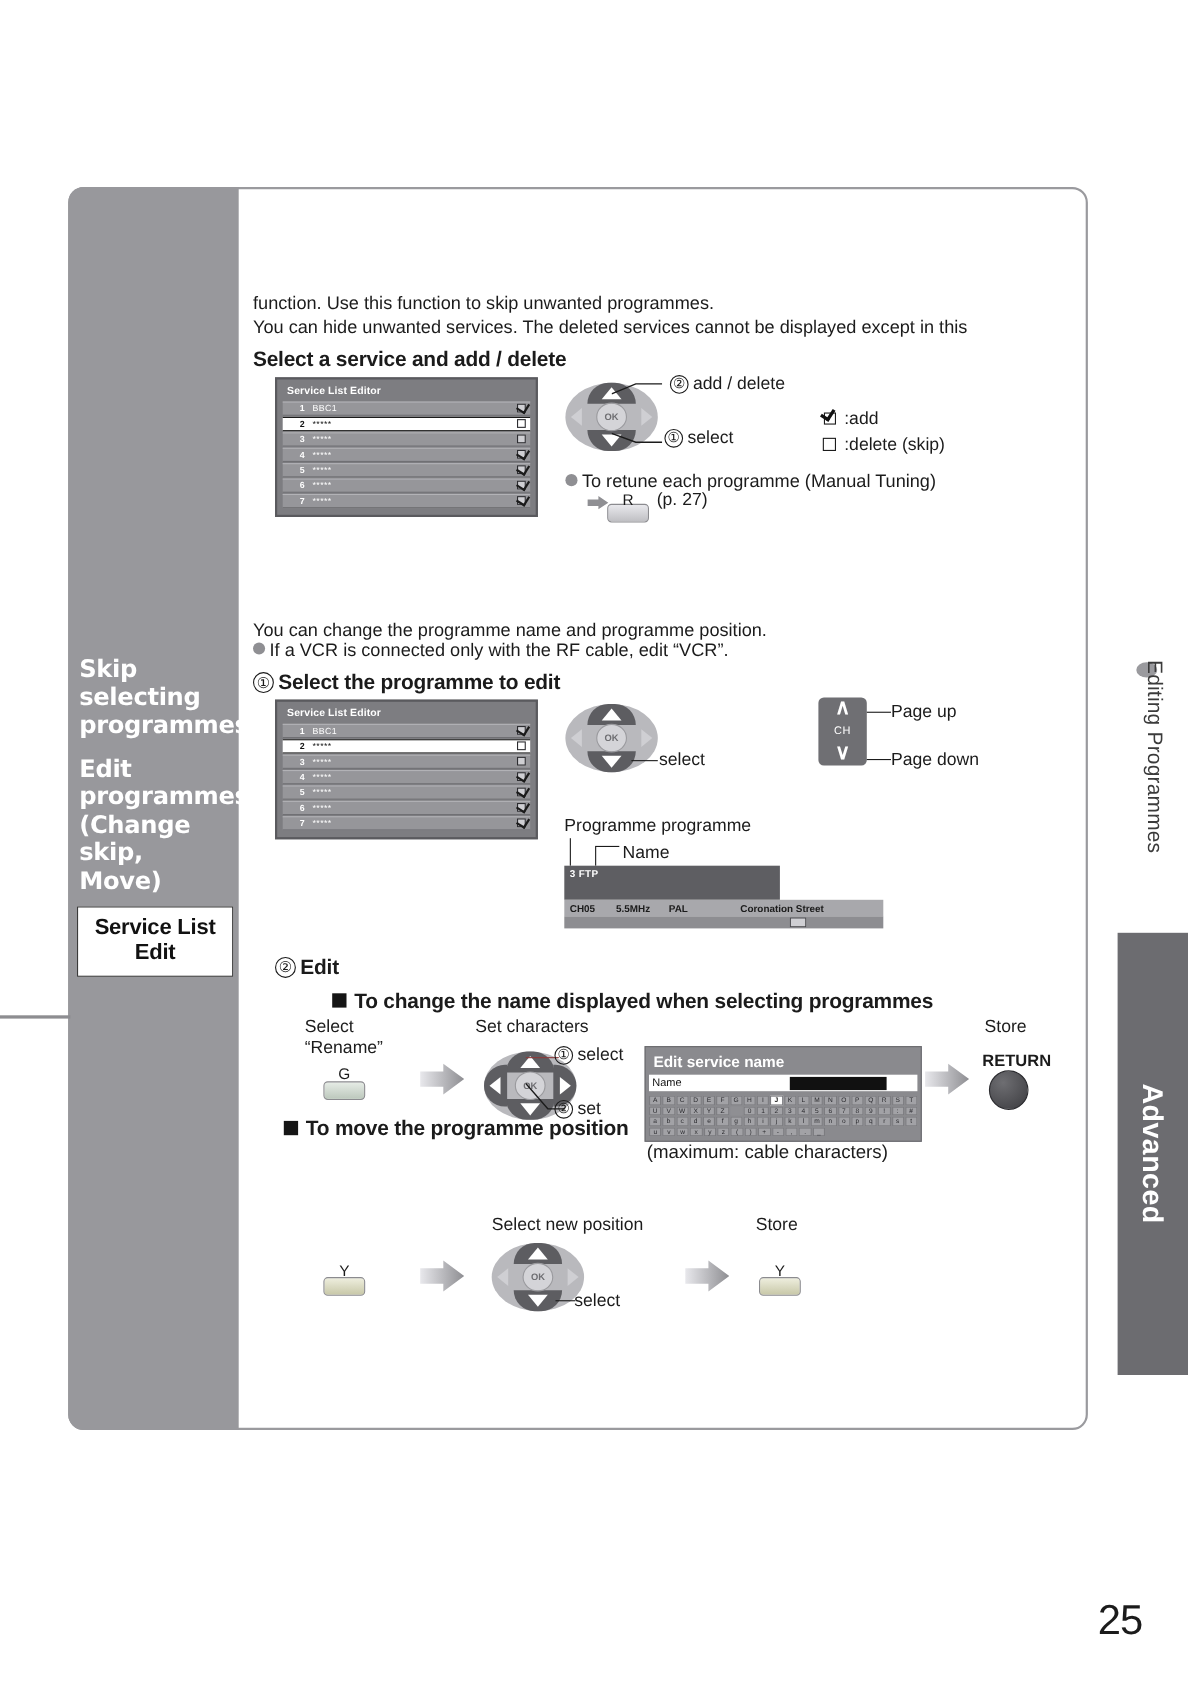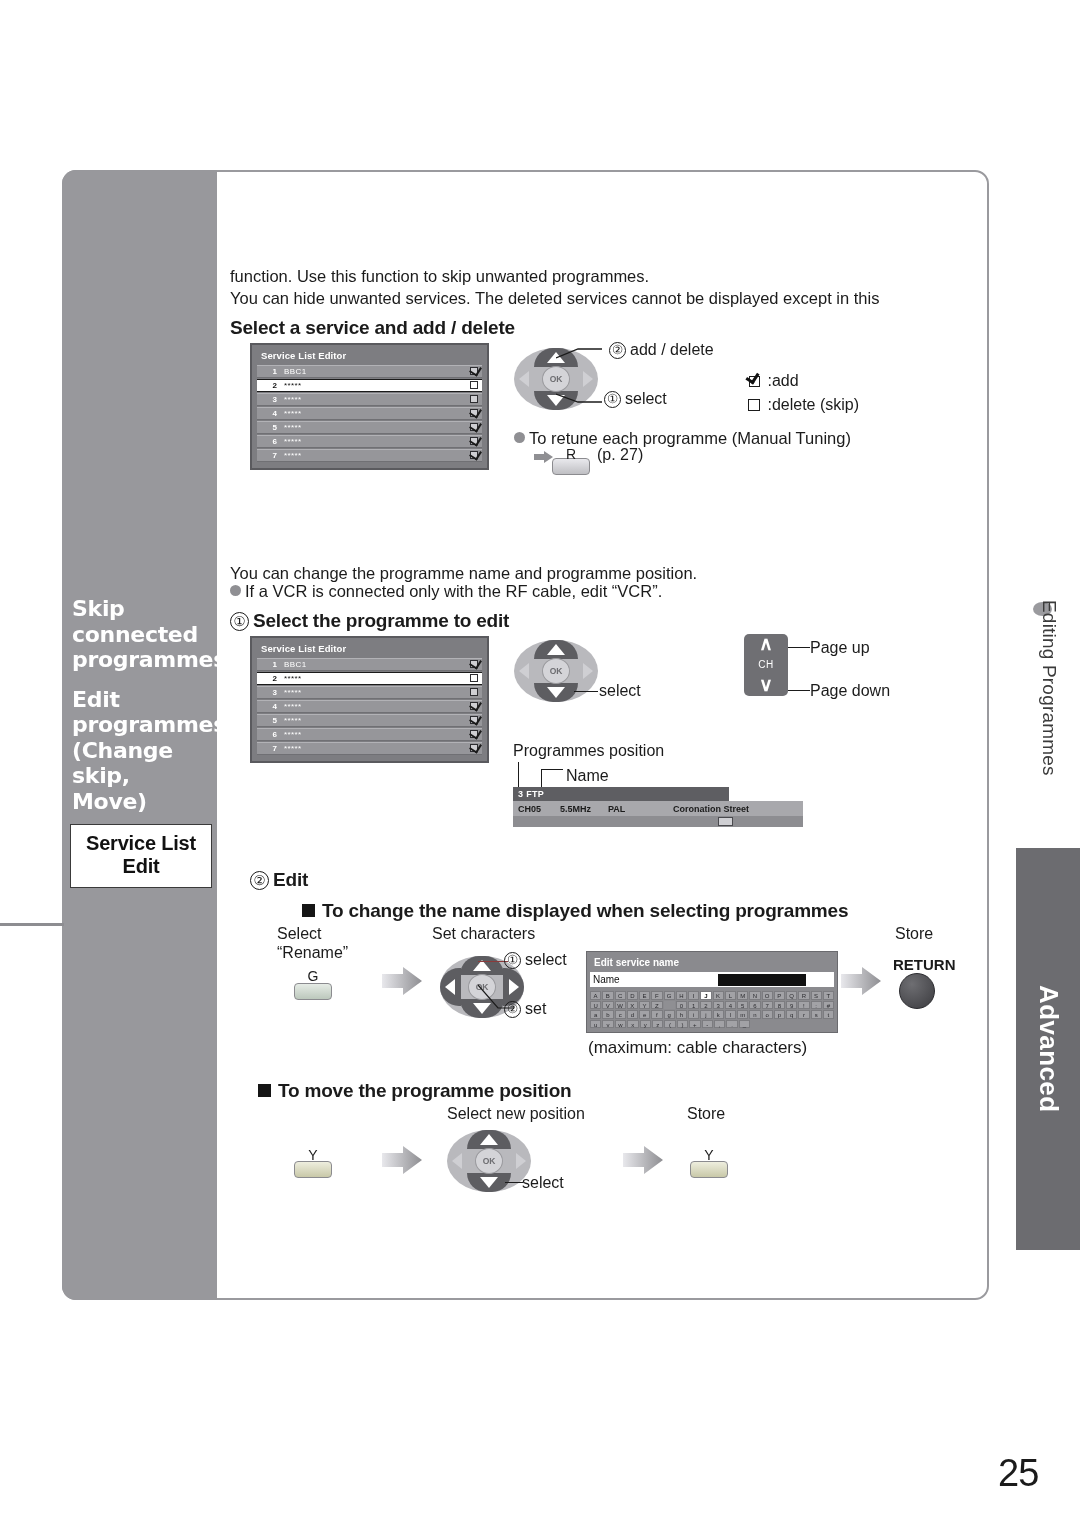--- a/index.html
+++ b/index.html
@@ -157,40 +157,40 @@
   
   .barrow{ position:absolute; width:42px; height:30px; }
 
   
   .ln{ position:absolute; background:#1b1b1b; }
 
   
   #banner{ position:absolute; left:513px; top:787px; width:290px; }
   #banner .b1{
     background:#5e5e62; color:#fff; font-size:9px; font-weight:700;
-    padding:2px 0 2px 5px; letter-spacing:0.3px; width:216px;
+    padding:2px 0 19px 5px; letter-spacing:0.3px; width:196px;
   }
   #banner .b2{
     background:#a8a8ac; color:#1b1b1b; font-size:9px; font-weight:700;
     padding:3px 0 3px 5px; position:relative; height:15px;
   }
   #banner .b2 .c1{ position:absolute; left:5px; }
   #banner .b2 .c2{ position:absolute; left:47px; }
   #banner .b2 .c3{ position:absolute; left:95px; }
   #banner .b2 .c4{ position:absolute; left:160px; }
   #banner .b3{ background:#8d8d91; height:11px; position:relative;}
   #banner .b3 .ic{
     position:absolute; left:205px; top:1px; width:15px; height:9px;
     background:#cfcfd3; border:1px solid #4a4a4e; font-size:6px;
   }
 
   
   #esn{ position:absolute; left:586px; top:951px; width:252px; background:#8a8a8e;
         border:1px solid #6a6a6e; padding:3px; }
-  #esn .t{ color:#fff; font-size:10px; font-weight:700; padding:2px 0 4px 4px;}
+  #esn .t{ color:#fff; font-size:14px; font-weight:700; padding:2px 0 4px 4px;}
   #esn .nmrow{
     background:#fff; height:15px; display:flex; align-items:center;
     font-size:10px; color:#111; padding:0 3px; position:relative;
   }
   #esn .nmrow .cursor{
     position:absolute; left:128px; top:1.5px; width:88px; height:12px; background:#111;
   }
   #esn .kb{ margin-top:4px; }
   #esn .kbrow{ display:flex; gap:1px; margin-bottom:1px; }
   #esn .k{
@@ -210,21 +210,21 @@
 </style>
 </head>
 <body>
 
 <div id="page-outline"></div>
 <div id="left-band"></div>
 <div id="left-rule"></div>
 
 <div id="sidebar">
   <div class="side-h">Skip</div>
-  <div class="side-h">connected</div>
+  <div class="side-h">selecting</div>
   <div class="side-h">programmes</div>
   <div class="side-gap"></div>
   <div class="side-h">Edit</div>
   <div class="side-h">programmes</div>
   <div class="side-h">(Change skip,</div>
   <div class="side-h"> Move)</div>
   <div id="side-box">
     <div class="l1">Service List</div>
     <div class="l2">Edit</div>
   </div>
@@ -395,21 +395,21 @@
 <div class="chrocker" style="left:744px;top:634px;">
   <div class="v">∧</div>
   <div class="ch">CH</div>
   <div class="v">∨</div>
 </div>
 <div class="ln" style="left:788px;top:647px;width:22px;height:1.4px;"></div>
 <div class="lbl" style="left:810px;top:639px;">Page up</div>
 <div class="ln" style="left:788px;top:690px;width:22px;height:1.4px;"></div>
 <div class="lbl" style="left:810px;top:682px;">Page down</div>
 
-<div class="lbl" style="left:513px;top:742px;">Programmes position</div>
+<div class="lbl" style="left:513px;top:742px;">Programme programme</div>
 <div class="ln" style="left:518px;top:762px;width:1.4px;height:25px;"></div>
 <div class="ln" style="left:541px;top:770px;width:1.4px;height:17px;"></div>
 <div class="ln" style="left:541px;top:769px;width:22px;height:1.4px;"></div>
 <div class="lbl" style="left:566px;top:767px;">Name</div>
 
 <div id="banner">
   <div class="b1">
     <span>3</span>
     <span>FTP</span>
   </div>
@@ -571,21 +571,21 @@
         <stop offset="1" stop-color="#8e8e92"></stop>
       </linearGradient>
     </defs>
   <path d="M1,8 L22,8 L22,1 L41,15 L22,29 L22,22 L1,22 Z" fill="url(#ga2)"></path>
 </svg>
 <div class="lbl b" style="left:893px;top:956px;font-size:15px;">RETURN</div>
 <div class="retbtn" style="left:899px;top:973px;"></div>
 
 <div class="lbl" style="left:588px;top:1038px;font-size:17px;">(maximum: cable characters)</div>
 
-<div style="position:absolute;left:258px;top:1080px;">
+<div style="position:absolute;left:258px;top:1016px;">
   <span class="sq"></span><span class="h-bold">To move the programme position</span>
 </div>
 
 <div class="lbl" style="left:447px;top:1105px;">Select new position</div>
 <div class="lbl" style="left:687px;top:1105px;">Store</div>
 
 <div class="key" style="left:294px;top:1161px;background:linear-gradient(#eeeede,#c8c8a8);"></div>
 <div class="keylbl" style="left:294px;top:1147px;">Y</div>
 
 <svg class="barrow" style="left:381px;top:1145px;" width="42" height="30">

